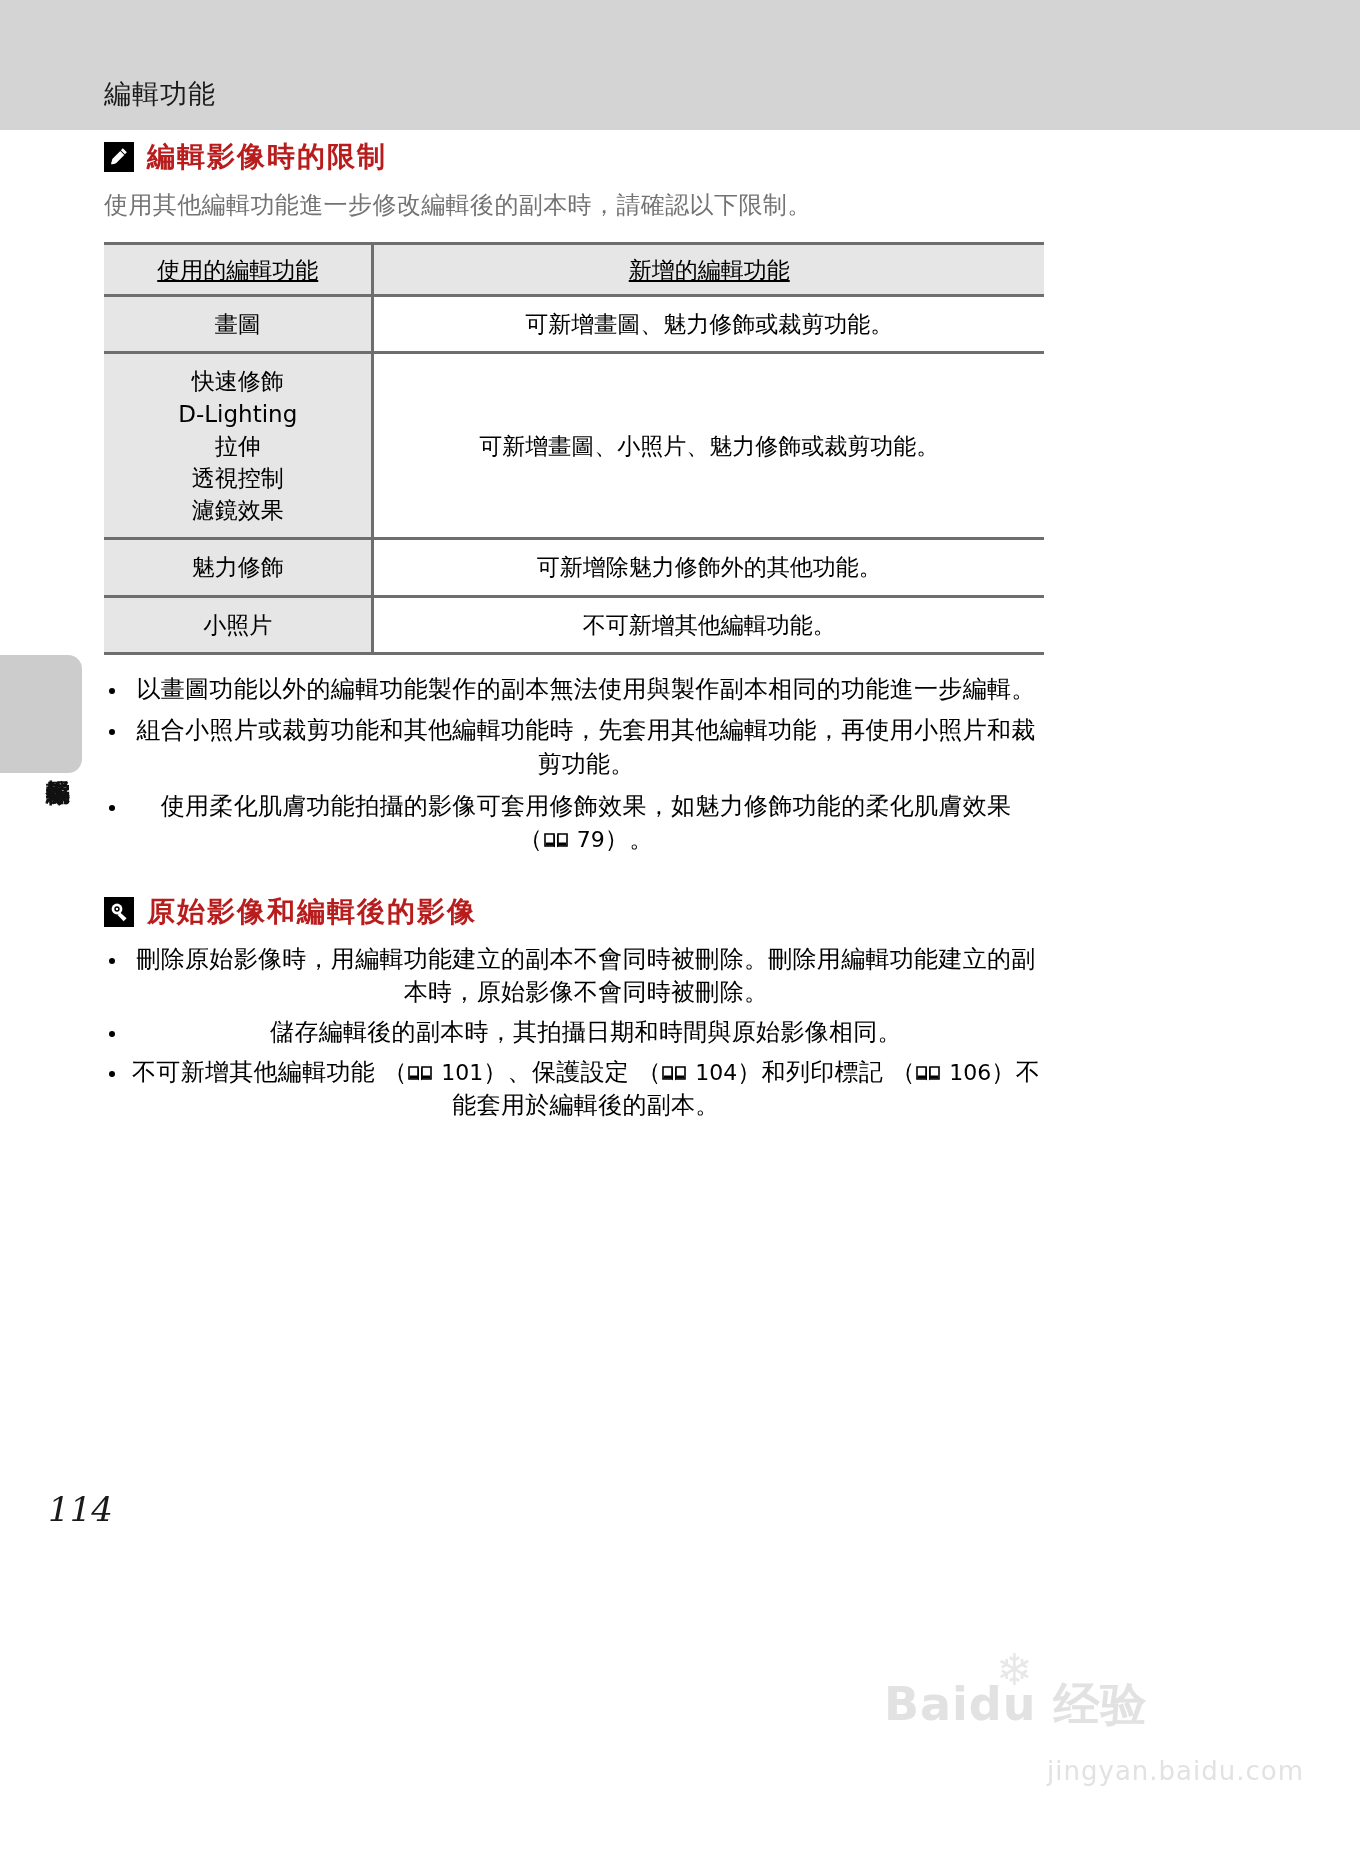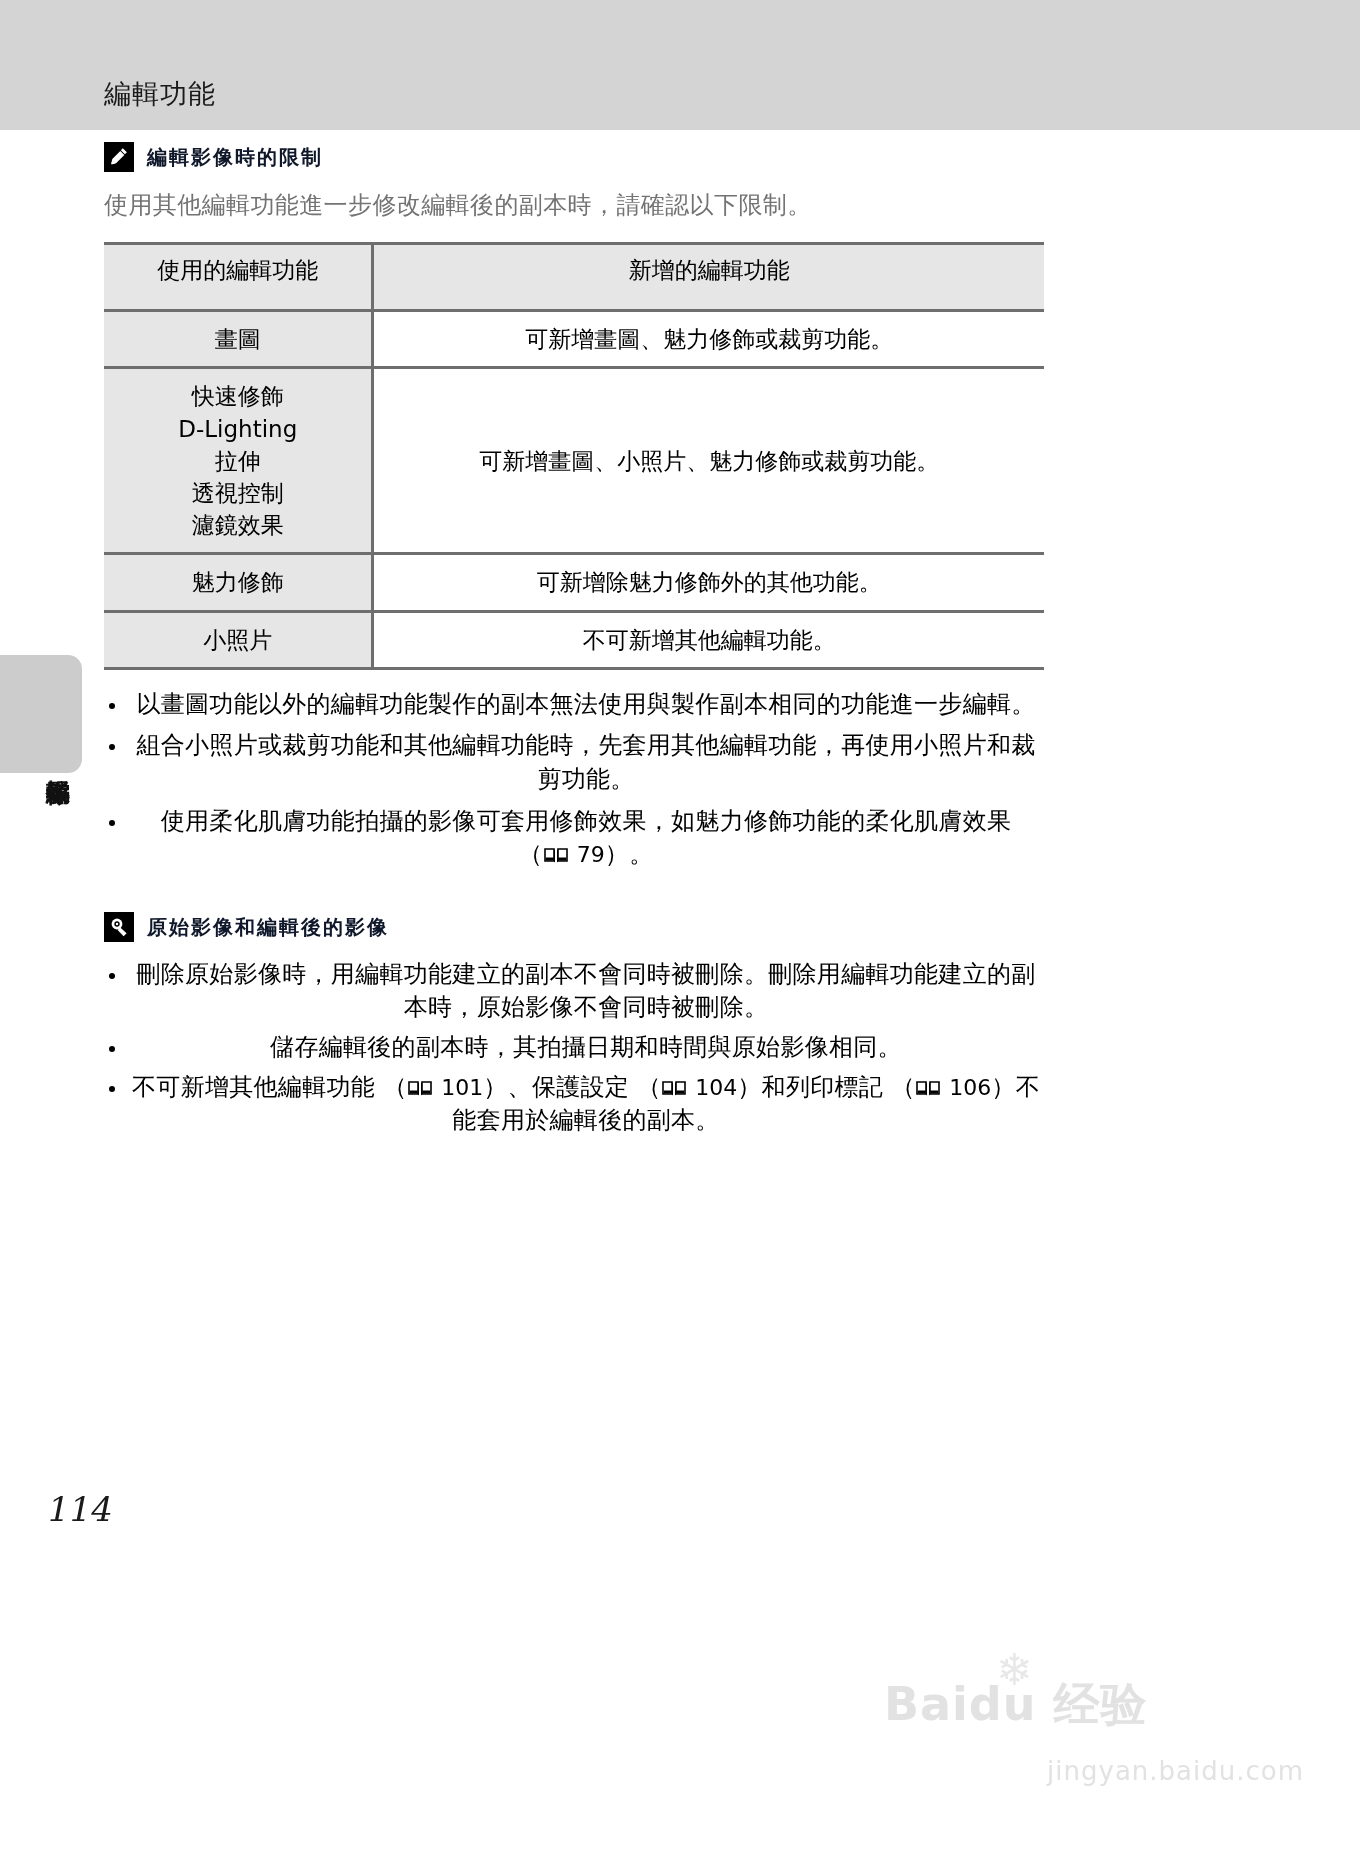--- a/index.html
+++ b/index.html
@@ -80,24 +80,24 @@
     width: 30px;
     height: 30px;
     background: #000000;
     display: inline-flex;
     align-items: center;
     justify-content: center;
     flex: none;
   }
   .sect-icon svg { display: block; }
   .sect-title {
-    font-size: 20px;
+    font-size: 28px;
     font-weight: bold;
     letter-spacing: 2px;
-    color: #0f172a;
+    color: #b91c1c;
     line-height: 1;
   }
 
   .lead-para {
     font-size: 24px;
     line-height: 1.42;
     letter-spacing: 0.4px;
     margin: 0 0 20px 0;
     color: #737373;
   }
@@ -133,21 +133,22 @@
   table.limits td.rcell,
   table.limits th.rcell {
     background: #ffffff;
     padding: 11px 16px 11px 17px;
   }
   table.limits th.lcell,
   table.limits th.rcell {
     background: #e6e6e6;
     text-align: center;
     padding-top: 9px;
-    padding-bottom: 23px;
+    padding-bottom: 8px;
+    text-decoration: underline;
   }
   table.limits th.rcell { background: #e6e6e6; }
   table.limits tr.hdr th { border-top: 3px solid #6e6e6e; }
   .stack { white-space: pre-line; }
   .dim { font-size: 21px; }
 
   
   ul.bul {
     list-style: none;
     margin: 0 0 0 0;

